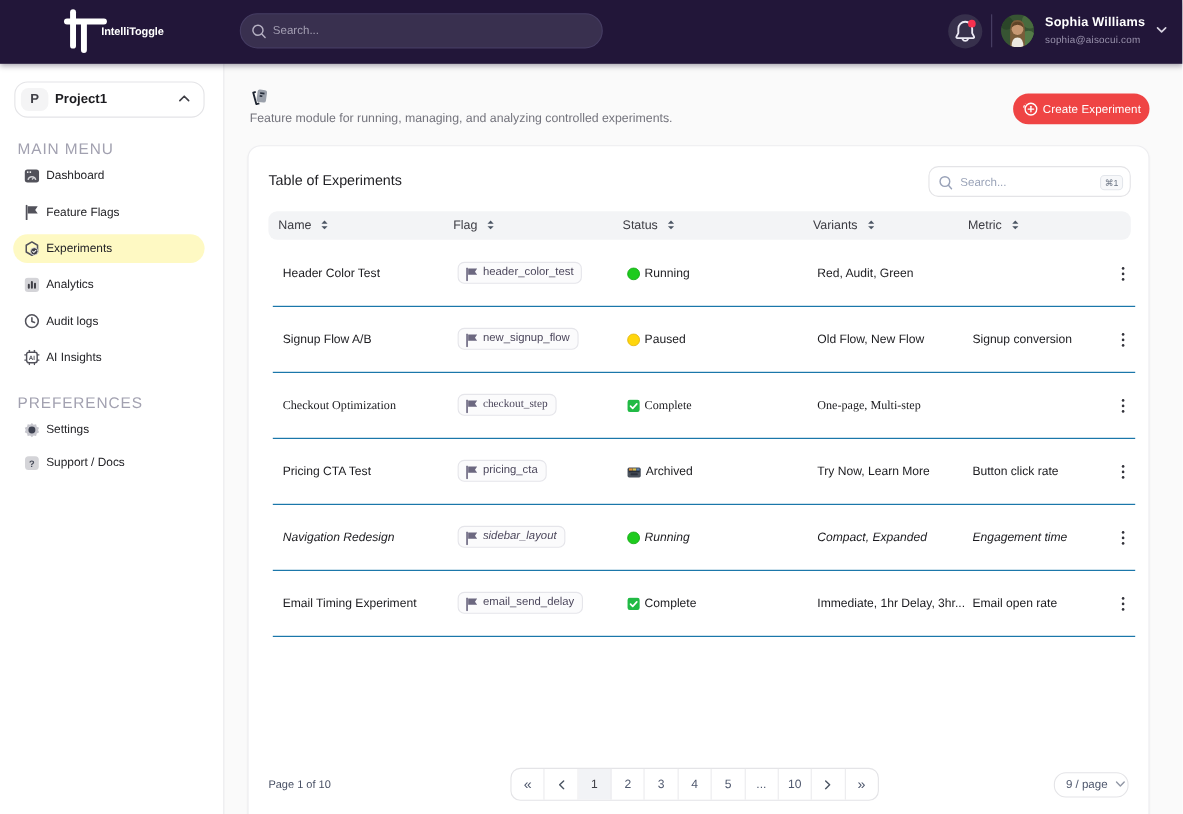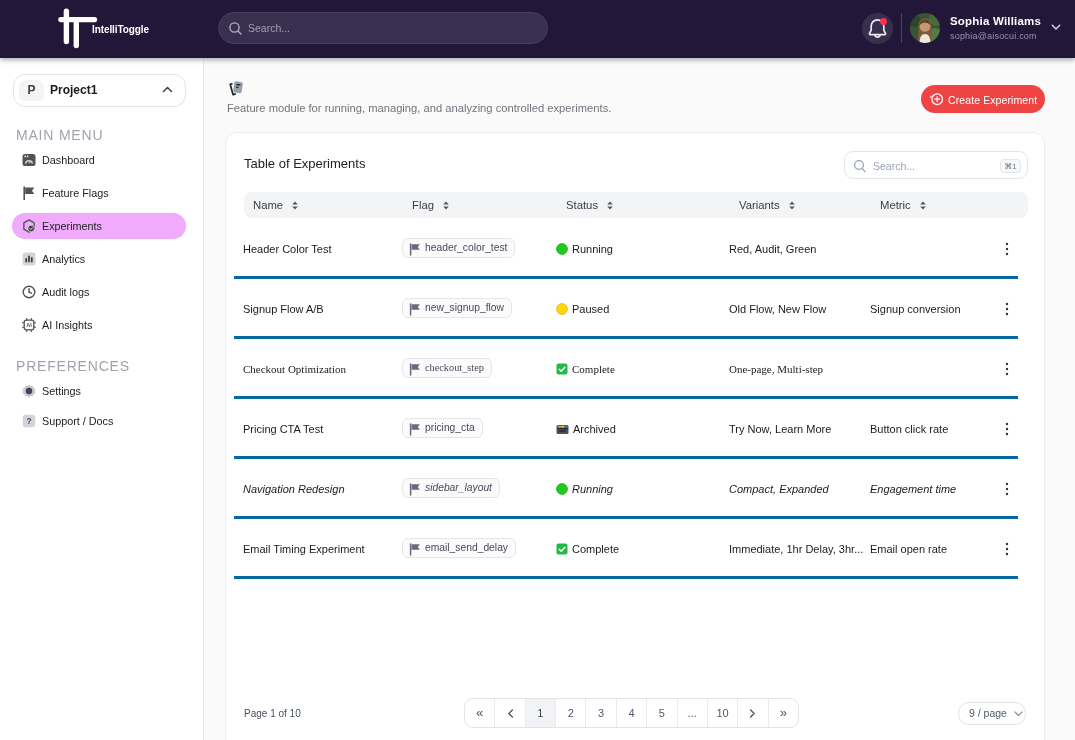--- a/index.html
+++ b/index.html
@@ -22,42 +22,42 @@
 .uemail { position:absolute; left:950px; top:31px; font-size:9px; color:#9a93ad; letter-spacing:0.2px; }
 .uchev { position:absolute; left:1051px; top:24px; }
 
 
 .sidebar { position:absolute; top:58px; left:0; width:204px; height:682px; background:#fff; border-right:1px solid #e9e9ec; }
 .projsel { position:absolute; left:13px; top:16px; width:173px; height:33px; border:1px solid #e4e4e7; border-radius:12px; background:#fff; }
 .projbadge { position:absolute; left:5px; top:5px; width:25px; height:21px; background:#f4f4f5; border-radius:7px; color:#3f3f46; font-size:12px; font-weight:bold; text-align:center; line-height:21px; }
 .projname { position:absolute; left:36px; top:5px; font-size:12px; font-weight:bold; color:#1b1b1f; line-height:21px; }
 .sectlabel { position:absolute; font-size:14px; font-weight:normal; letter-spacing:0.8px; color:#a2a1b0; }
 .navitem { position:absolute; left:12px; width:174px; height:26px; border-radius:13px; }
-.navitem.sel { background:#f0abfc; }
+.navitem.sel { background:#fef9c3; }
 .navitem .nicon { position:absolute; left:10px; top:6px; width:14px; height:14px; }
 .navitem .nlabel { position:absolute; left:30px; top:0; line-height:26px; font-size:10.8px; color:#222226; }
 .ptitleicon { position:absolute; left:227px; top:80px; }
 .ptitle { position:absolute; left:253px; top:81px; font-size:14px; font-weight:bold; color:#1b1b1f; letter-spacing:0.1px; }
 .psub { position:absolute; left:227px; top:102px; font-size:11.2px; color:#73737c; }
 .createbtn { position:absolute; left:921px; top:85px; width:124px; height:28px; background:#ef4444; border-radius:14px; color:#fff; }
 .createbtn .ctext { position:absolute; left:27px; top:8.5px; font-size:10.5px; color:#fff; white-space:nowrap; letter-spacing:0.1px; }
 .createbtn .cicon { position:absolute; left:8px; top:6px; }
 
 
 .card { position:absolute; left:225px; top:132px; width:820px; height:640px; background:#fff; border:1px solid #ededf0; border-radius:12px; box-shadow:0 1px 2px rgba(0,0,0,0.03); }
 .cardtitle { position:absolute; left:18px; top:23px; font-size:13px; font-weight:500; color:#222226; }
 .csearch { position:absolute; left:618px; top:18px; width:184px; height:28px; border:1px solid #e4e4e7; border-radius:9px; background:#fff; }
 .csearch .ph { position:absolute; left:28px; top:8px; font-size:10.5px; color:#9aa3b8; }
 .kbd { position:absolute; right:6px; top:7px; width:21px; height:14px; border:1px solid #e3e6eb; border-radius:4px; background:#f7f8fa; color:#6a7383; font-size:8px; text-align:center; line-height:13px; }
 
 .thead { position:absolute; left:18px; top:59px; width:784px; height:26px; background:#f3f4f6; border-radius:8px; }
 .th { position:absolute; top:0; height:26px; line-height:26px; font-size:11.3px; color:#3c3c43; }
 .sorticon { display:inline-block; vertical-align:middle; margin-left:5px; margin-top:-2px; }
 
-.trow { position:absolute; left:8px; width:784px; height:60px; border-bottom:3px solid #0369a1; }
+.trow { position:absolute; left:22px; width:784px; height:60px; border-bottom:1px solid #0369a1; }
 .td { position:absolute; top:0; height:60px; line-height:60px; font-size:11px; color:#1b1b1f; white-space:nowrap; }
 .c1 { left:9px; } .c2 { left:168px; } .c3 { left:322px; } .c4 { left:482px;margin-left:13px; } .c5 { left:636px; }
 .chip { position:absolute; top:19px; height:20px; border:1px solid #e5e5ea; background:#fbfbfc; border-radius:6px; font-size:10.3px; color:#4c475c; line-height:18px; padding:0 7px 0 22px; }
 .chip svg { position:absolute; left:6px; top:4px; }
 .statwrap { display:inline-flex; align-items:center; gap:4px; }
 .dots { position:absolute; left:771px; top:23px; }
 
 .pgtext { position:absolute; left:18px; top:575px; font-size:10px; color:#474f63; }
 .pager { position:absolute; left:238px; top:565px; width:335px; height:30px; border:1px solid #e4e4e7; border-radius:9px; background:#fff; display:flex; }
 .pcell { flex:1; height:28px; border-right:1px solid #ebebee; text-align:center; line-height:28px; font-size:11px; color:#4f586e; }

